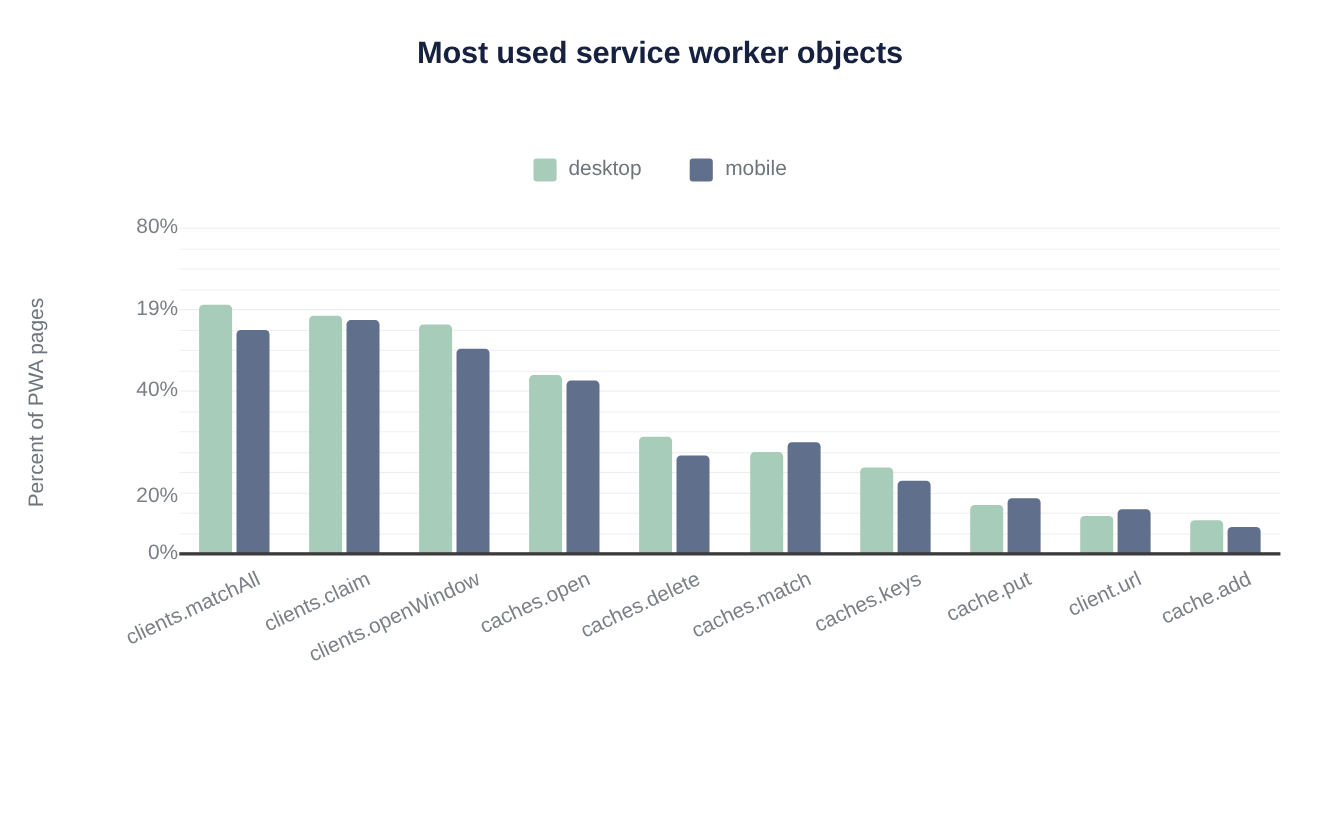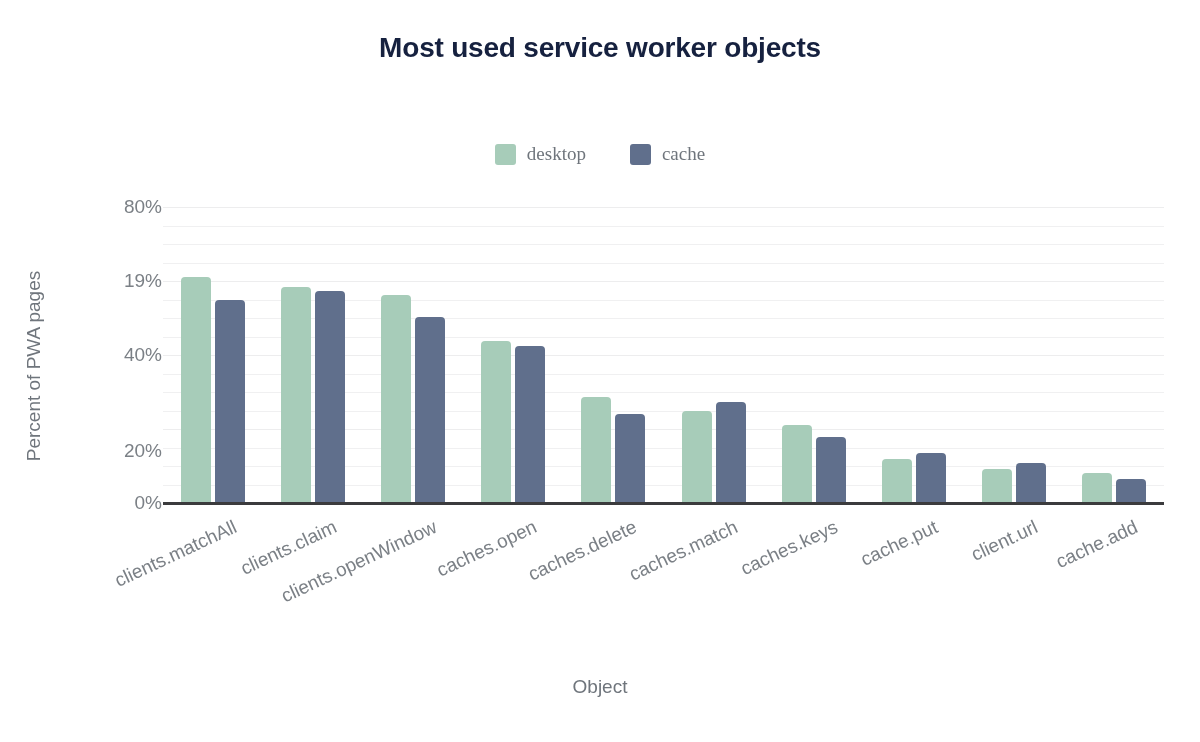--- a/index.html
+++ b/index.html
@@ -38,21 +38,20 @@
   }
 
   
   #legend {
     position: absolute;
     top: 143px; left: 0; width: 1200px;
     display: flex;
     justify-content: center;
     align-items: center;
     gap: 44px;
-    font-family: Liberation Serif, serif;
   }
   .legend-item {
     display: flex;
     align-items: center;
     gap: 11px;
   }
   .legend-swatch {
     width: 21px; height: 21px;
     border-radius: 3px;
     display: block;
@@ -153,21 +152,21 @@
 
   <div id="chart-title">Most used service worker objects</div>
 
   <div id="legend">
     <div class="legend-item">
       <span class="legend-swatch" style="background: rgb(167, 204, 185);"></span>
       <span class="legend-label">desktop</span>
     </div>
     <div class="legend-item">
       <span class="legend-swatch" style="background: rgb(96, 111, 140);"></span>
-      <span class="legend-label">cache</span>
+      <span class="legend-label">mobile</span>
     </div>
   </div>
 
   <div id="ylabel">Percent of PWA pages</div>
 
   <div id="ytick-wrap">
       <div class="ytick-label" style="top: 503px;">0%</div>
       <div class="ytick-label" style="top: 429px; margin-top: 22px;">20%</div>
       <div class="ytick-label" style="top: 355px;">40%</div>
       <div class="ytick-label" style="top: 281px;">19%</div>
@@ -229,21 +228,20 @@
         <div class="bar mobile" style="left: 52.05px; width: 30px; height: 39.96px; background: rgb(96, 111, 140);"></div>
       </div>
       <div class="group" style="left: 900.9px; width: 100.1px;">
         <div class="bar desktop" style="left: 18.05px; width: 30px; height: 29.6px; background: rgb(167, 204, 185);"></div>
         <div class="bar mobile" style="left: 52.05px; width: 30px; height: 23.68px; background: rgb(96, 111, 140);"></div>
       </div>
     </div>
 
   <div id="axis-baseline"></div>
 
-  <div id="xlabel">Object</div>
 
 <div class="xtick-label" style="left: 231.05px; top: 516px; transform: translateX(-100%) rotate(-25deg); transform-origin: right top;">clients.matchAll</div>
     <div class="xtick-label" style="left: 331.15px; top: 516px; transform: translateX(-100%) rotate(-25deg); transform-origin: right top;">clients.claim</div>
     <div class="xtick-label" style="left: 431.25px; top: 516px; transform: translateX(-100%) rotate(-25deg); transform-origin: right top;">clients.openWindow</div>
     <div class="xtick-label" style="left: 531.35px; top: 516px; transform: translateX(-100%) rotate(-25deg); transform-origin: right top;">caches.open</div>
     <div class="xtick-label" style="left: 631.45px; top: 516px; transform: translateX(-100%) rotate(-25deg); transform-origin: right top;">caches.delete</div>
     <div class="xtick-label" style="left: 731.55px; top: 516px; transform: translateX(-100%) rotate(-25deg); transform-origin: right top;">caches.match</div>
     <div class="xtick-label" style="left: 831.65px; top: 516px; transform: translateX(-100%) rotate(-25deg); transform-origin: right top;">caches.keys</div>
     <div class="xtick-label" style="left: 931.75px; top: 516px; transform: translateX(-100%) rotate(-25deg); transform-origin: right top;">cache.put</div>
     <div class="xtick-label" style="left: 1031.85px; top: 516px; transform: translateX(-100%) rotate(-25deg); transform-origin: right top;">client.url</div>

